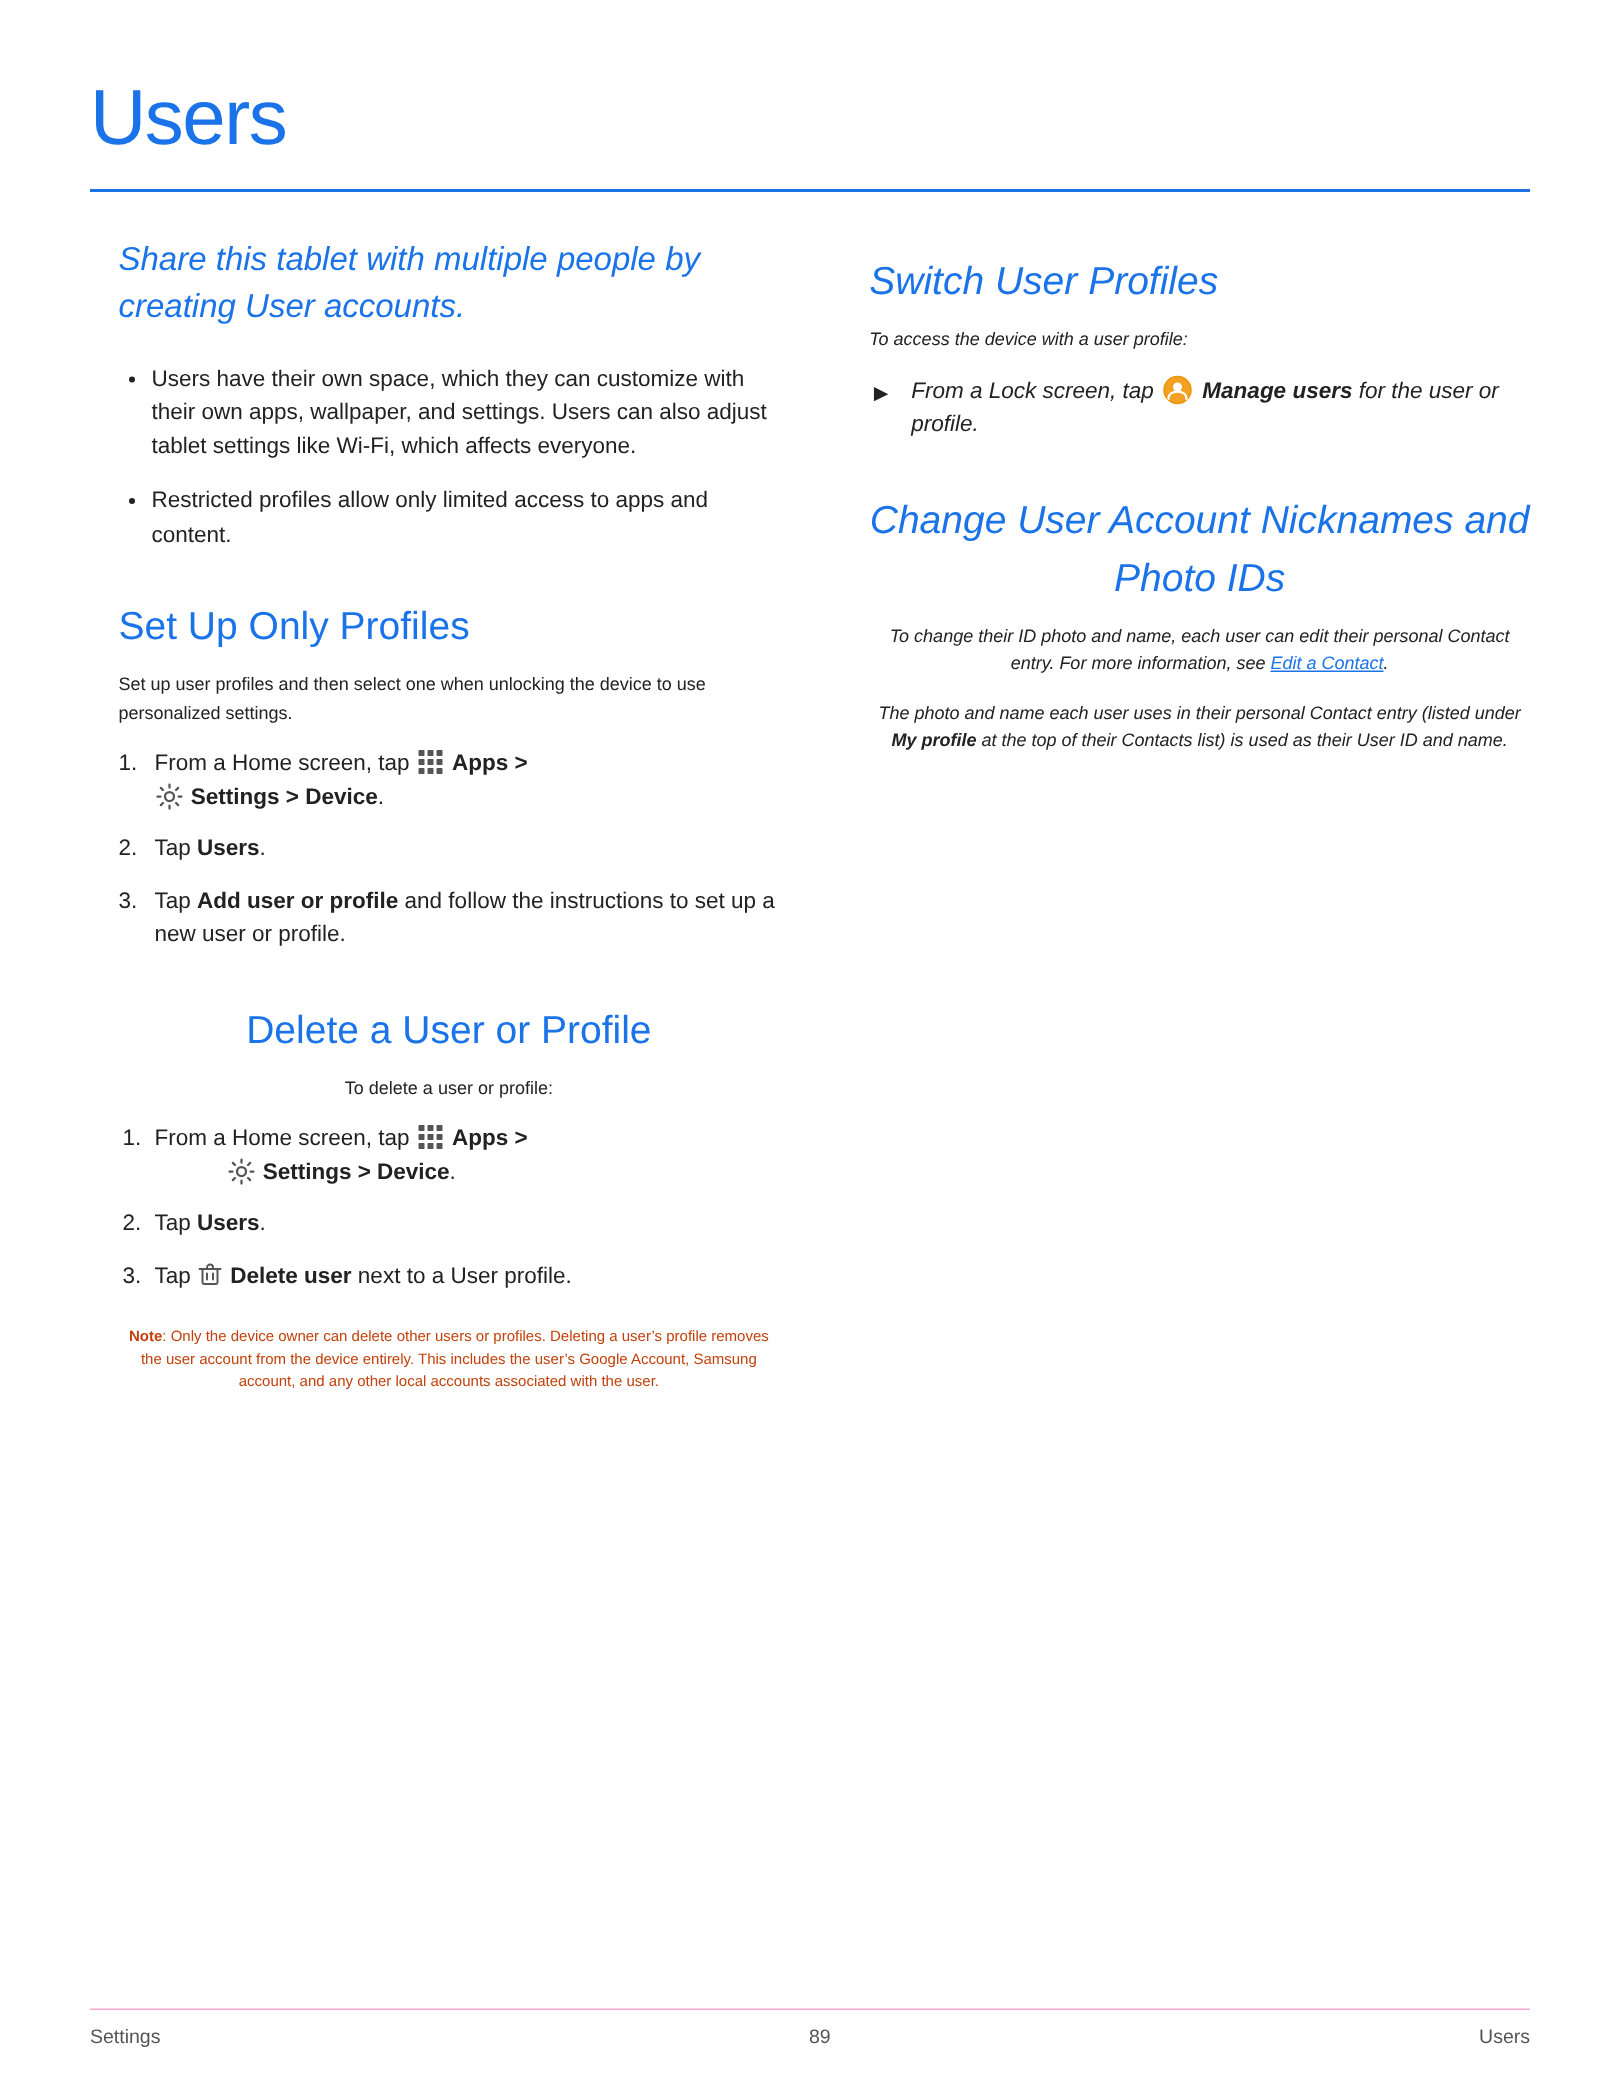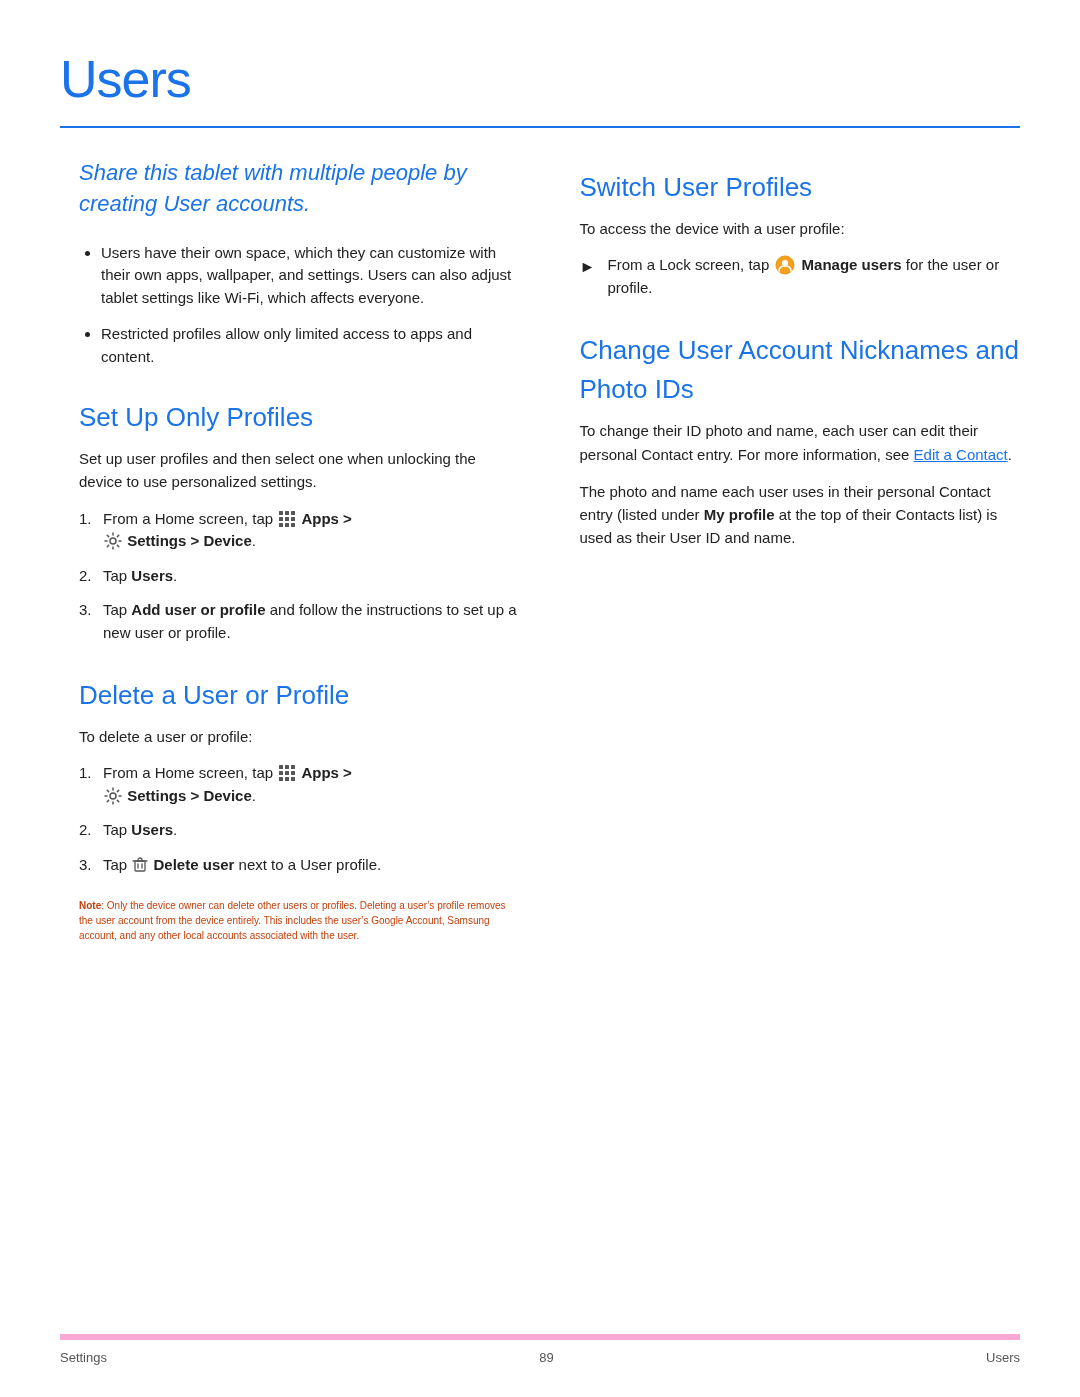--- a/index.html
+++ b/index.html
@@ -31,20 +31,21 @@
     .two-col {
       display: flex;
       gap: 60px;
     }
     .col-left {
       flex: 1;
       margin-left: 19px;
     }
     .col-right {
       flex: 1;
+      font-style: italic;
     }
     .intro-italic {
       font-style: italic;
       color: #1a73e8;
       font-size: 22px;
       line-height: 1.4;
       margin-bottom: 22px;
       font-weight: 400;
     }
     .bullet-list {
@@ -59,21 +60,21 @@
       line-height: 1.5;
     }
     .section-title {
       font-size: 26px;
       font-weight: 400;
       color: #1a73e8;
       margin-bottom: 10px;
       margin-top: 10px;
     }
     .section-body {
-      font-size: 15px;
+      font-size: 12px;
       color: #222;
       margin-bottom: 14px;
       line-height: 1.55;
     }
     .numbered-list {
       list-style: none;
       padding-left: 0;
       margin-bottom: 22px;
     }
     .numbered-list li {
@@ -162,31 +163,32 @@
     }
     .note-text .note-label {
       font-weight: bold;
     }
     .link-text {
       color: #1a73e8;
       text-decoration: underline;
     }
     .section-gap {
       margin-top: 32px;
+      text-align: center;
     }
     .footer {
       position: absolute;
       bottom: 30px;
       left: 60px;
       right: 60px;
       display: flex;
       justify-content: space-between;
       font-size: 13px;
       color: #555;
-      border-top: 6px solid #f9a8d4;
+      border-top: 1px solid #f9a8d4;
       padding-top: 8px;
     }
   </style>
 </head>
 <body>
 
 <div class="page">
   <h1 class="page-title">Users</h1>
   <hr class="title-divider">
 

